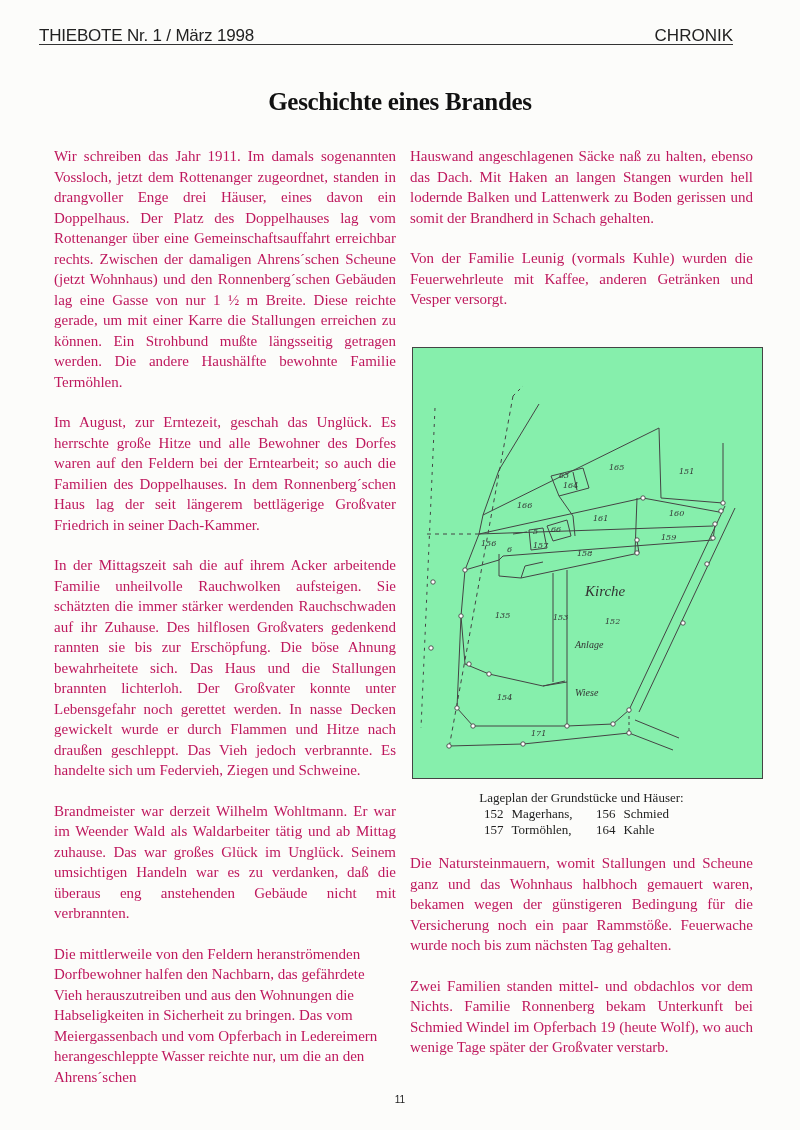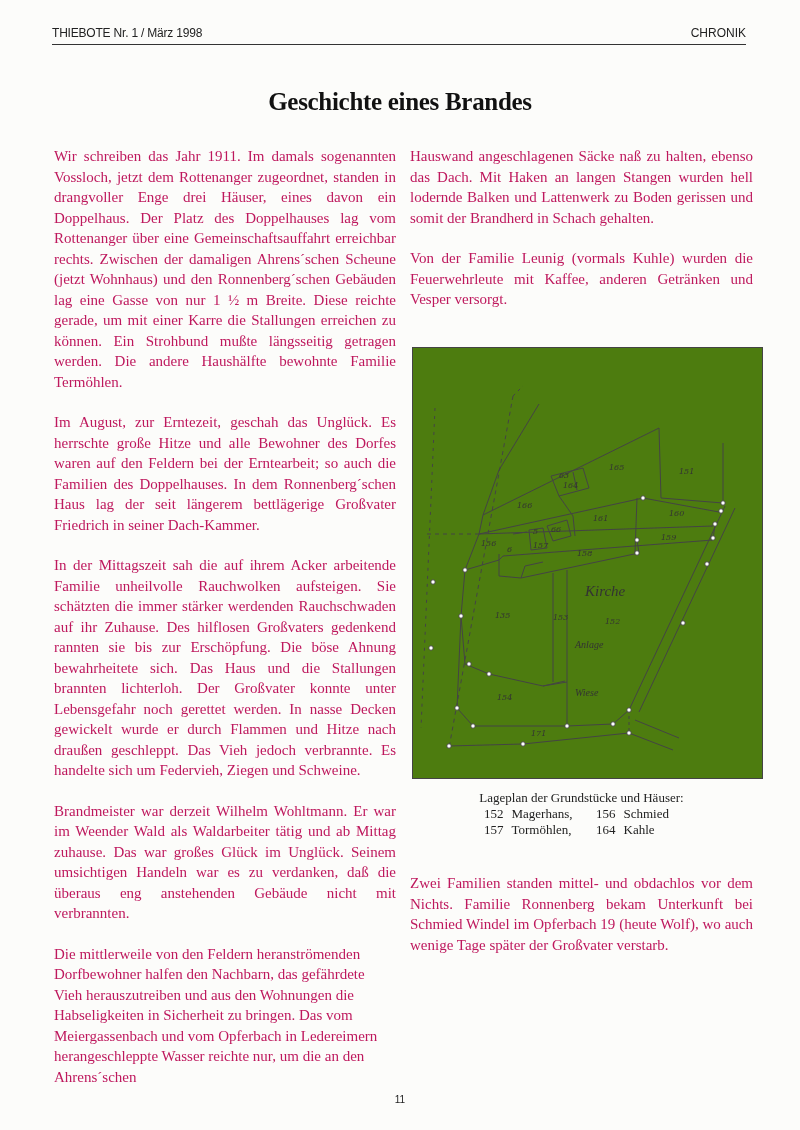--- a/index.html
+++ b/index.html
@@ -1,43 +1,43 @@
 <!DOCTYPE html>
 <html><head>
 <meta charset="utf-8">
 <style>
   html, body { margin: 0; padding: 0; }
   body {
     width: 800px; height: 1130px; background: #fcfcfa; position: relative; overflow: hidden;
     color: #1b1b1b;
   }
   .header {
-    position: absolute; left: 52px; top: 26px; width: 694px; height: 18px;
+    position: absolute; left: 39px; top: 26px; width: 694px; height: 18px;
     border-bottom: 1.5px solid #333;
-    font-family: "Liberation Sans", sans-serif; font-size: 12px; color: #222;
+    font-family: "Liberation Sans", sans-serif; font-size: 17px; color: #222;
   }
   .header .left { position: absolute; left: 0; top: 0; letter-spacing: -0.2px; }
   .header .right { position: absolute; right: 0; top: 0; }
   .title {
     position: absolute; left: 0; top: 88px; width: 800px; text-align: center;
     font-family: "Liberation Serif", serif; font-weight: bold; font-size: 25px; letter-spacing: -0.3px;
     color: #111;
   }
   .col {
     position: absolute; font-family: "Liberation Serif", serif; font-size: 15px; line-height: 20.5px;
     text-align: justify; hyphens: manual; color: #be185d;
   }
   .col p { margin: 0; }
   .col-left { left: 54px; top: 146px; width: 342px; }
   .col-right-top { left: 410px; top: 146px; width: 343px; }
   .col-right-bottom { left: 410px; top: 853px; width: 343px; }
   .gap { height: 20px; }
   .figure {
     position: absolute; left: 412px; top: 347px; width: 349px; height: 430px;
-    border: 1.5px solid #444; background: #4d7c0f;
+    border: 1.5px solid #444; background: #86efac;
   }
   .figure svg { position: absolute; left: 0; top: 0; }
   .caption {
     position: absolute; left: 410px; top: 790px; width: 343px;
     font-family: "Liberation Serif", serif; font-size: 13px; line-height: 16px; color: #222;
   }
   .caption .cap-title { text-align: center; }
   .caption .cap-row { display: flex; justify-content: center; }
   .caption .cap-row span { display: inline-block; }
   .cap-num { width: 34px; text-align: right; margin-right: 8px; }
@@ -184,17 +184,18 @@
   </div>
   <div class="cap-row">
     <span class="cap-num">157</span>
     <span class="cap-name">Tormöhlen,</span>
     <span class="cap-num">164</span>
     <span class="cap-name">Kahle</span>
   </div>
 </div>
 
 <div class="col col-right-bottom">
+  <p>Die Natursteinmauern, womit Stallungen und Scheune ganz und das Wohnhaus halbhoch ge­mauert waren, bekamen wegen der günstigeren Bedingung für die Versicherung noch ein paar Rammstöße. Feuerwache wurde noch bis zum nächsten Tag gehalten.</p>
   <div class="gap"></div>
   <p>Zwei Familien standen mittel- und obdachlos vor dem Nichts. Familie Ronnenberg bekam Unter­kunft bei Schmied Windel im Opferbach 19 (heu­te Wolf), wo auch wenige Tage später der Groß­vater verstarb.</p>
 </div>
 
 <div class="pagenum">11</div>
 
 </body></html>

